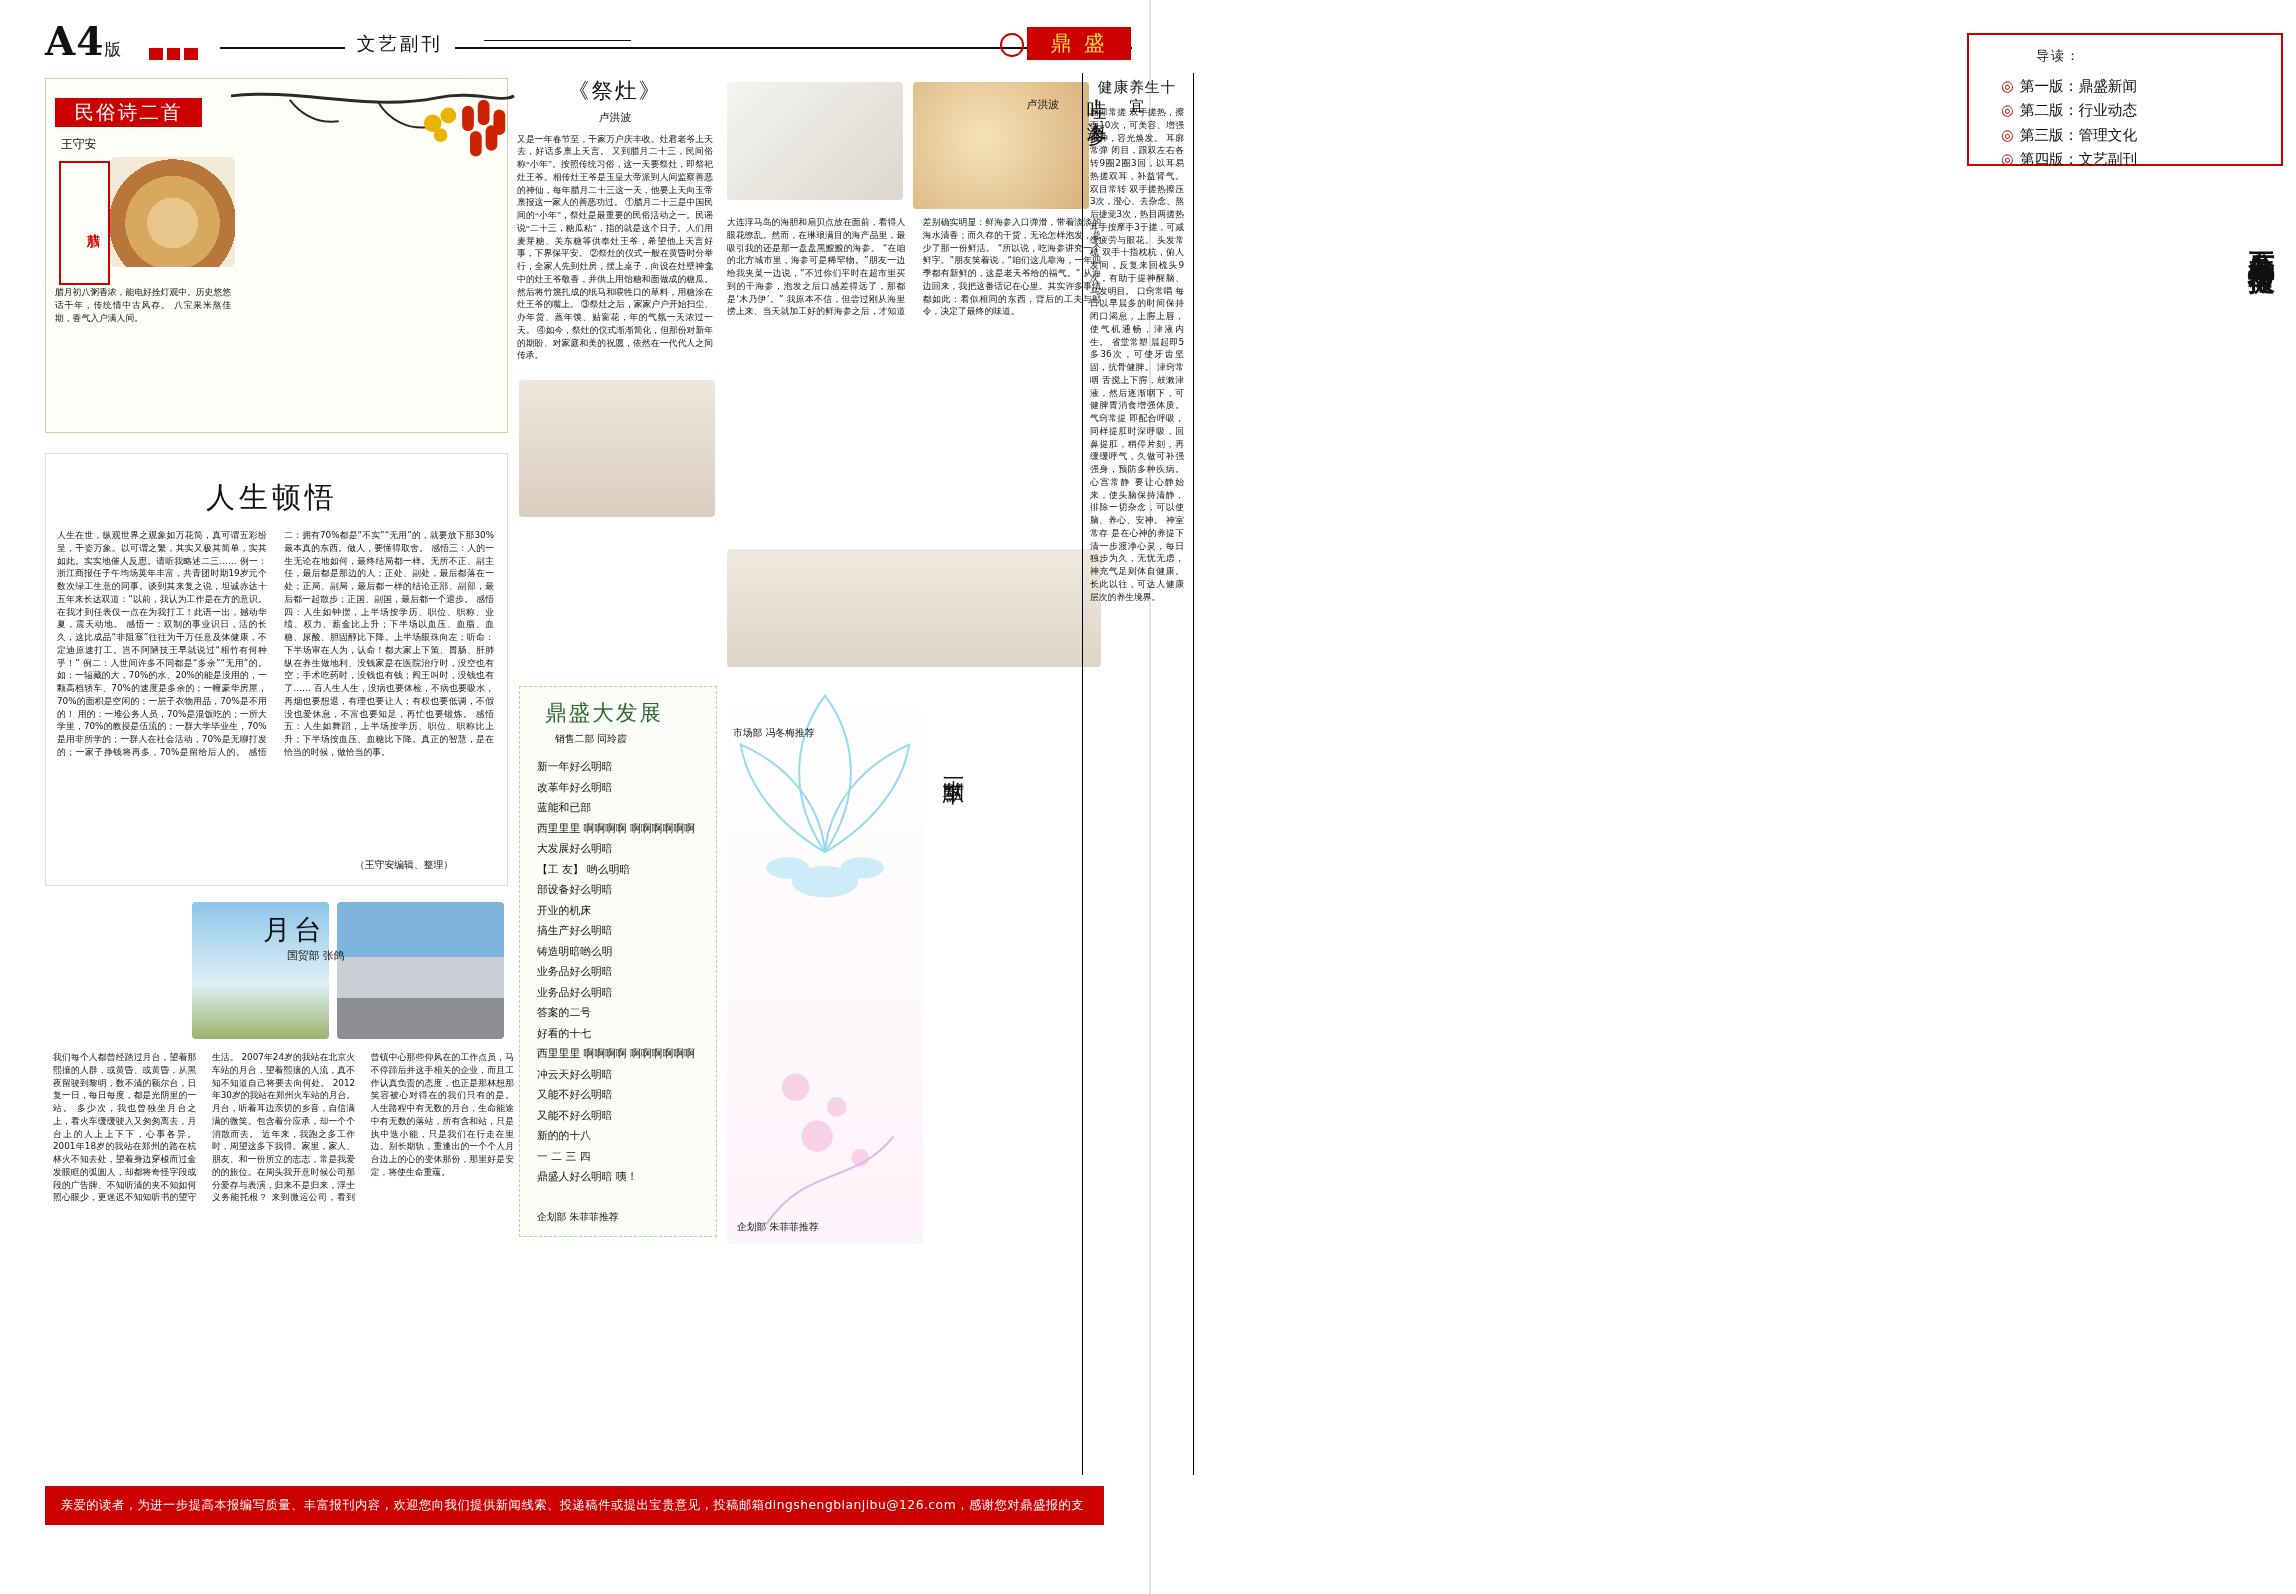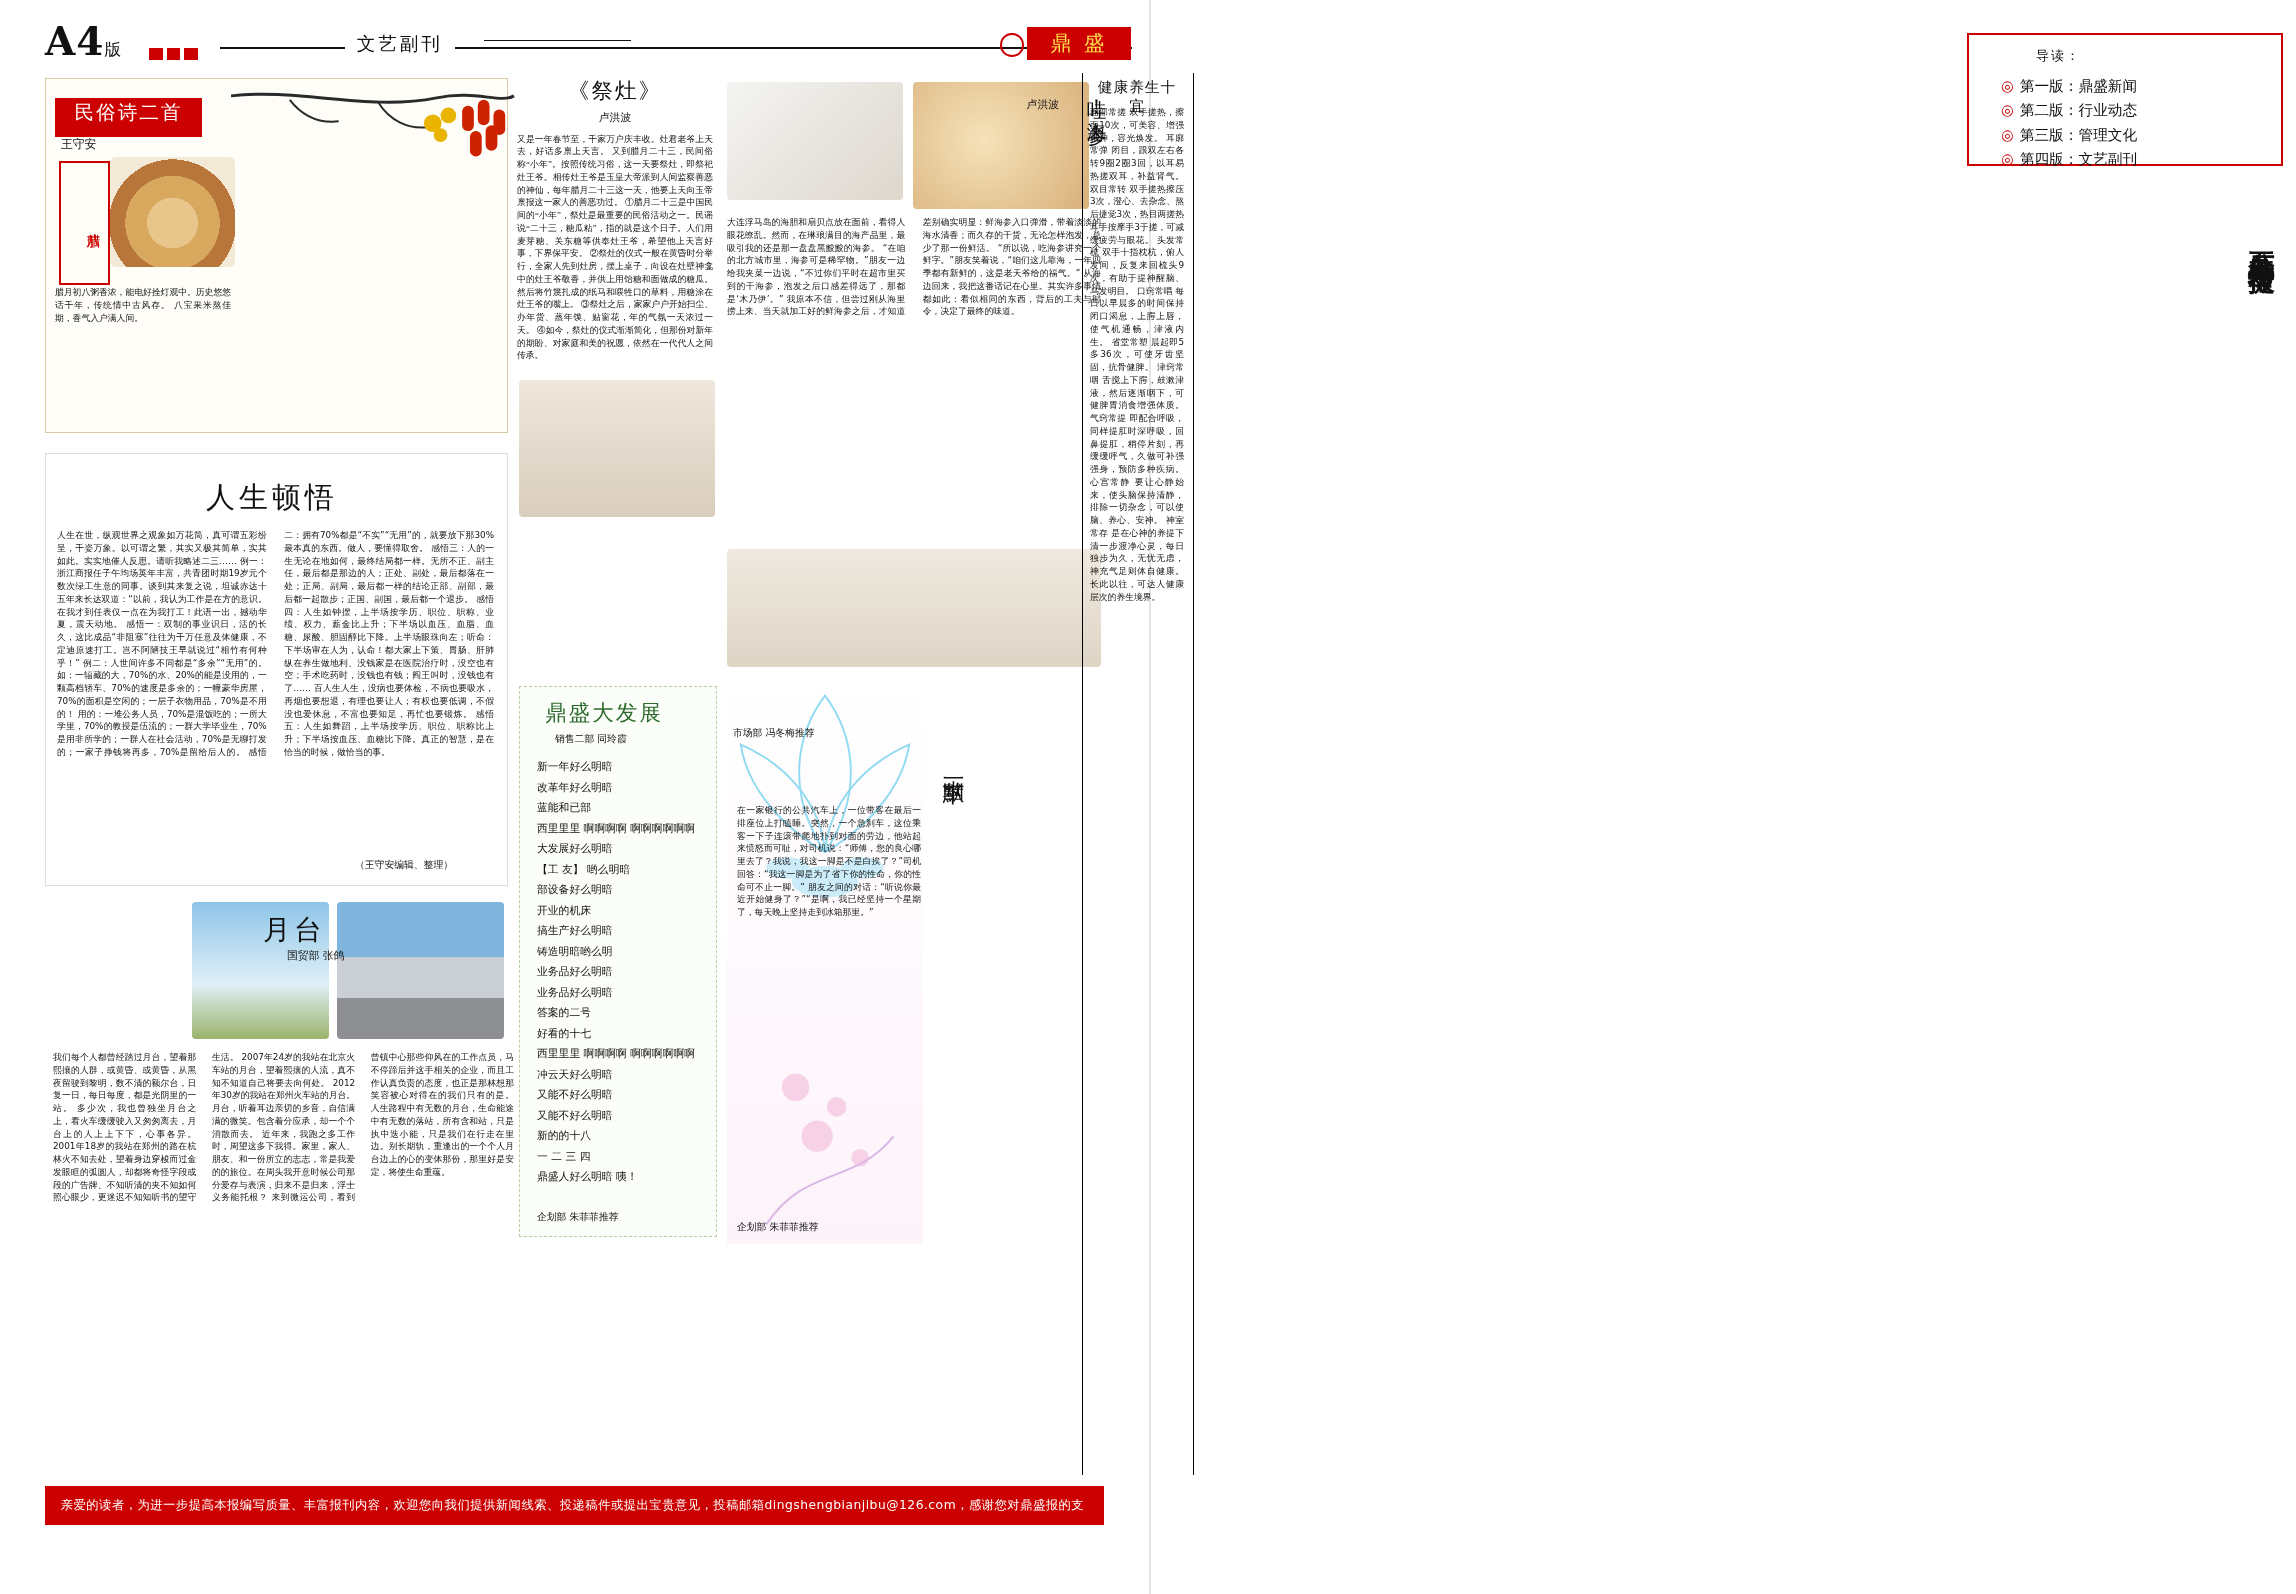--- a/index.html
+++ b/index.html
@@ -14,21 +14,21 @@
   #a4 .ban{font-size:16.7px;font-weight:normal;}
   #a4-blocks{position:absolute;left:149px;top:45px;width:61px;height:12.7px;}
   #a4-blocks i{display:inline-block;width:13.7px;height:11.8px;background:#cc0000;margin-right:3.9px;}
   #left-head-line{position:absolute;left:220px;top:47px;width:912px;height:2px;background:#111;}
   #left-head-title{position:absolute;left:345px;top:31px;background:#fff;padding:0 11.8px;font-size:18.6px;letter-spacing:2.9px;}
   #left-head-dash{position:absolute;left:484px;top:40px;width:147px;height:1px;background:#111;}
   #ds-logo-left{position:absolute;right:17.6px;top:27.4px;width:104px;height:33px;background:#cc0000;color:#fde047;font-size:20.6px;letter-spacing:3.9px;text-align:center;line-height:33px;font-family:Liberation Serif, serif;}
   #ds-logo-left-dot{position:absolute;right:125px;top:33px;width:19.6px;height:19.6px;border:2px solid #cc0000;border-radius:50%;}
   
   #poem-box{position:absolute;left:45px;top:78px;width:461px;height:353px;border:1px solid #d9c9a8;background:#fffdf7;}
-  #poem-title{position:absolute;left:55px;top:98px;width:147px;height:39px;background:#cc0000;color:#fff;font-size:19.6px;letter-spacing:2px;text-align:center;line-height:29px;}
+  #poem-title{position:absolute;left:55px;top:98px;width:147px;height:29px;background:#cc0000;color:#fff;font-size:19.6px;letter-spacing:2px;text-align:center;line-height:29px;}
   #poem-author{position:absolute;left:61px;top:137px;font-size:11.8px;}
   #poem-seal{position:absolute;left:59px;top:161px;width:39px;height:108px;border:2px solid #cc0000;color:#cc0000;font-size:13.7px;padding:5.9px 3.9px;text-align:center;line-height:1.5;}
   #poem-bowl{position:absolute;left:110px;top:157px;width:125px;height:110px;border-radius:5.9px;background:
      radial-gradient(circle at 50% 60%, #e8c58a 0 28%, #d8a85f 28% 52%, #b9763a 52% 70%, #f2ead7 70% 100%);}
   #poem-lines{position:absolute;left:55px;top:286px;width:176px;height:127px;}
   #poem-verse{position:absolute;left:245px;top:94px;width:245px;height:323px;}
   #ink-branch{position:absolute;left:231px;top:78px;width:284px;height:118px;}
   
   #zaozao{position:absolute;left:517px;top:76px;width:196px;height:461px;}
   #zaozao-title{font-size:21.6px;text-align:center;letter-spacing:2px;margin-bottom:5.9px;font-family:"DejaVu Serif","Liberation Serif",serif;}
@@ -213,22 +213,20 @@
       <div>又能不好么明暗</div>
       <div>又能不好么明暗</div>
       <div>新的的十八</div>
       <div>一 二 三 四</div>
       <div>鼎盛人好么明暗  咦！</div>
     </div>
     <div id="dev-foot">企划部 朱菲菲推荐</div>
 
     <div id="market-rec">市场部 冯冬梅推荐</div>
     <div id="humor-title" class="vtext" style="font-size:21.6px;letter-spacing:2px;">幽默一下</div>
-    <div id="humor-body" class="tiny" style="overflow:hidden;">在一家银行的公共汽车上，一位带客在最后一排座位上打瞌睡。突然，一个急刹车，这位乘客一下子连滚带爬地扑到对面的劳边，他站起来愤怒而可耻，对司机说：“师傅，您的良心哪里去了？我说，我这一脚是不是白挨了？”司机回答：“我这一脚是为了省下你的性命，你的性命可不止一脚。”
-朋友之间的对话：“听说你最近开始健身了？”“是啊，我已经坚持一个星期了，每天晚上坚持走到冰箱那里。”</div>
     <div id="humor-credit">企划部 朱菲菲推荐</div>
 
     <div id="left-banner">亲爱的读者，为进一步提高本报编写质量、丰富报刊内容，欢迎您向我们提供新闻线索、投递稿件或提出宝贵意见，投稿邮箱dingshengbianjibu@126.com，感谢您对鼎盛报的支持。</div>
   </div>
 
   <div id="page-div"></div>
 
   <div id="health-col"></div>
   <div id="health-title">健康养生十宜</div>
   <div id="health-body" class="tiny" style="overflow:hidden;">面部常搓

